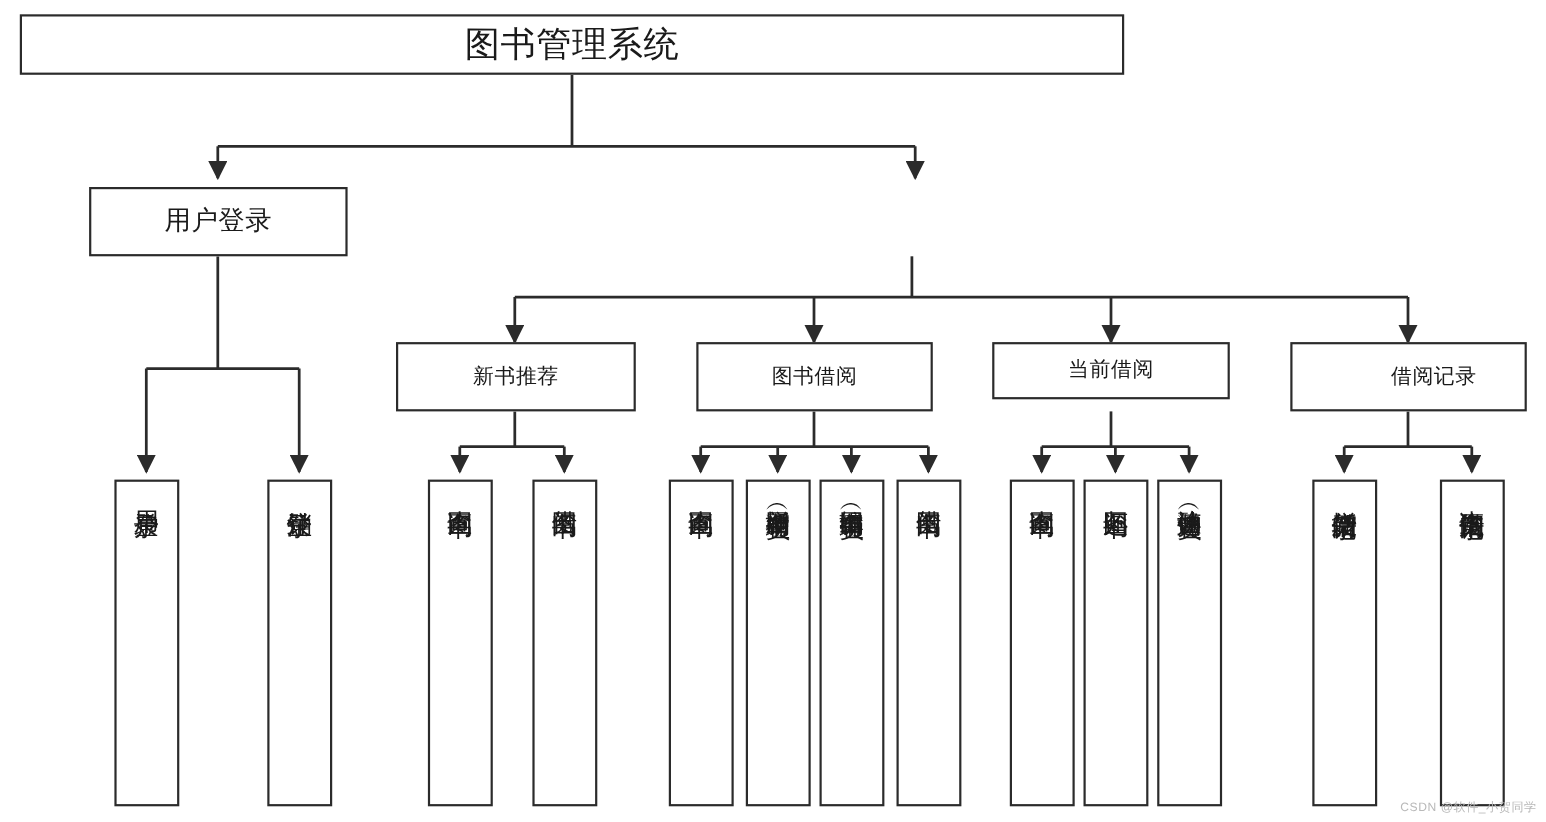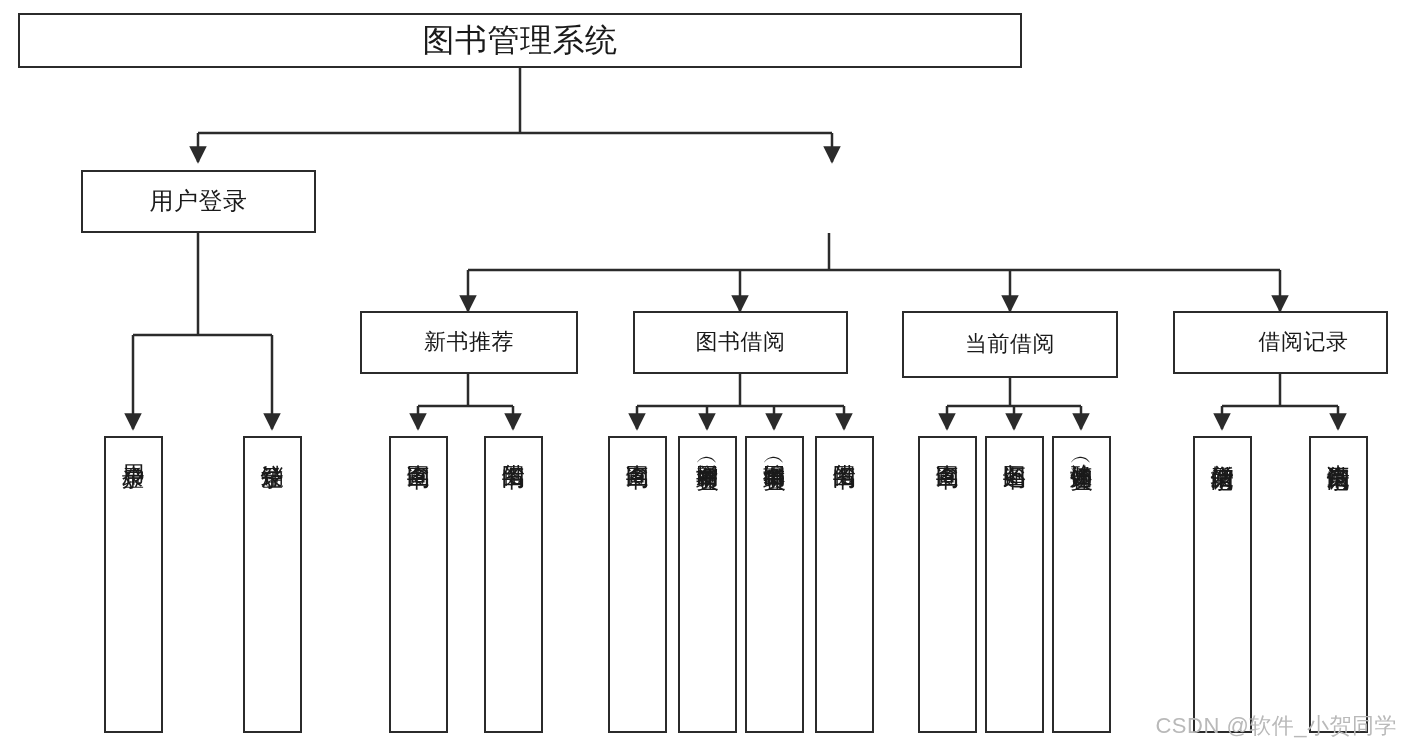--- a/index.html
+++ b/index.html
@@ -35,40 +35,40 @@
     justify-content: center;
     color: #1a1a1a;
   }
   .node .label {
     text-align: center;
     line-height: 1.12;
     letter-spacing: 0.5px;
   }
   .node.root .label { font-size: 32px; }
   .node.lvl2 .label { font-size: 24px; }
-  .node.lvl3 .label { font-size: 22px; }
+  .node.lvl3 .label { font-size: 19px; }
   .node.leaf {
     align-items: flex-start;
     justify-content: center;
     padding-top: 8px;
   }
   .node.leaf .label {
     font-size: 23px;
     writing-mode: vertical-rl;
     text-orientation: upright;
     line-height: 1.06;
     letter-spacing: 1px;
     white-space: nowrap;
   }
   .node.leaf.tall .label { font-size: 22px; }
   #watermark {
     position: absolute;
     right: 8px;
     bottom: 6px;
-    font-size: 22px;
+    font-size: 11px;
     color: #b9b9b9;
     white-space: nowrap;
     letter-spacing: 0.5px;
   }
 </style>
 </head>
 <body>
 
 <div id="canvas">
 
@@ -129,21 +129,21 @@
   <div class="node lvl2" style="left:81px; top:170px; width:235px; height:63px;">
     <span class="label">用户登录</span>
   </div>
 
   <div class="node lvl3" style="left:360px; top:311px; width:218px; height:63px;">
     <span class="label">新书推荐</span>
   </div>
   <div class="node lvl3" style="left:633px; top:311px; width:215px; height:63px;font-family:Liberation Serif, serif;">
     <span class="label">图书借阅</span>
   </div>
-  <div class="node lvl3" style="left:902px; top:311px; width:216px; height:67px;">
+  <div class="node lvl3" style="left:902px; top:311px; width:216px; height:52px;">
     <span class="label">当前借阅</span>
   </div>
   <div class="node lvl3" style="left:1173px; top:311px; width:215px; height:63px;padding-left:46px;">
     <span class="label">借阅记录</span>
   </div>
 
   <div class="node leaf" style="left:104px; top:436px; width:59px; height:297px;">
     <span class="label">用户登录</span>
   </div>
   <div class="node leaf" style="left:243px; top:436px; width:59px; height:297px;">

